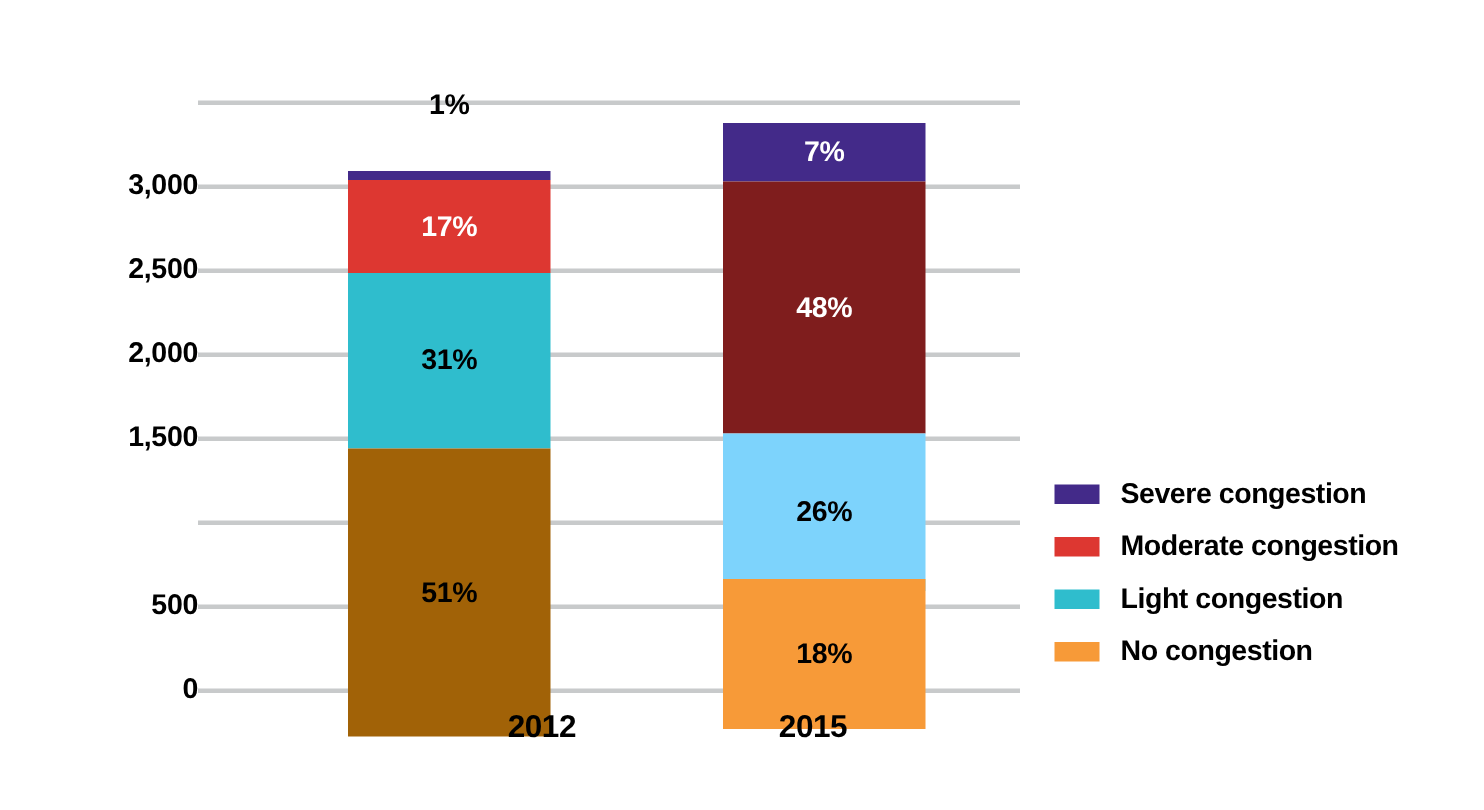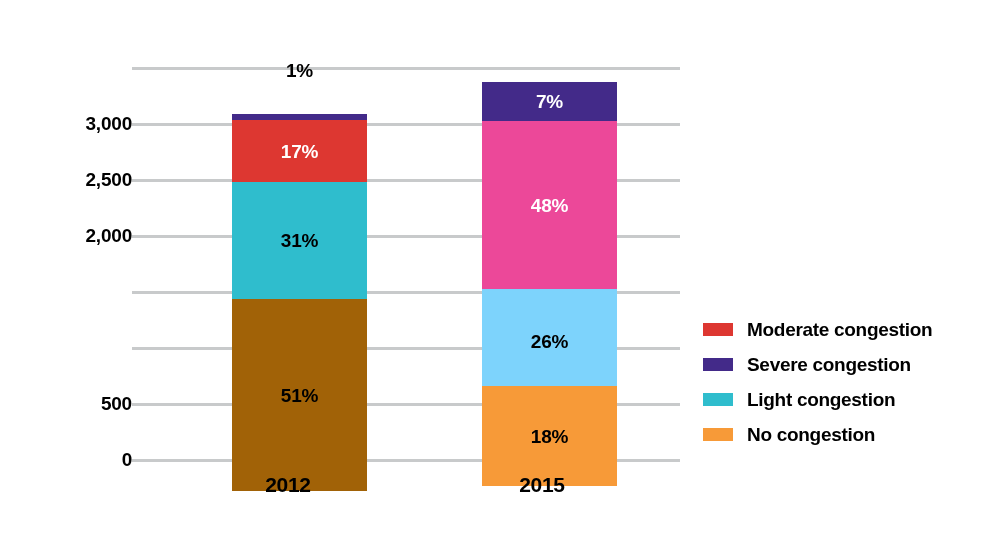--- a/index.html
+++ b/index.html
@@ -140,20 +140,21 @@
 </style>
 </head>
 <body>
 
 <div id="chart-root">
 
   <div class="ytick-wrap">
     <div class="ytick-label" style="top:114px;">3,000</div>
     <div class="ytick-label" style="top:170px;">2,500</div>
     <div class="ytick-label" style="top:226px;">2,000</div>
+    <div class="ytick-label" style="top:282px;">1,500</div>
     <div class="ytick-label" style="top:394px;">500</div>
     <div class="ytick-label" style="top:450px;">0</div>
   </div>
 
   <div class="plot-area">
     <div class="gridline" style="top:7px;"></div>
     <div class="gridline" style="top:63px;"></div>
     <div class="gridline" style="top:119px;"></div>
     <div class="gridline" style="top:175px;"></div>
     <div class="gridline" style="top:231px;"></div>
@@ -179,47 +180,47 @@
     </div>
 
     <div class="outside-label" style="left:100px; top:1px;">1%</div>
 
     <div class="bar" style="left:350px; top:22px; height:377px;">
 
       <div class="seg" style="top:0px; height:39px; background:#432A89;">
         <span class="seg-label light">7%</span>
       </div>
 
-      <div class="seg" style="top:39px; height:168px; background:#ec4899;">
+      <div class="seg" style="top:39px; height:168px; background:#7f1d1d;">
         <span class="seg-label light">48%</span>
       </div>
 
       <div class="seg" style="top:207px; height:105px; background:#7dd3fc;">
         <span class="seg-label dark">26%</span>
       </div>
 
       <div class="seg" style="top:304px; height:100px; background:#F79A38;">
         <span class="seg-label dark">18%</span>
       </div>
     </div>
   </div>
 
-  <div class="xtick-label" style="left:208px; top:474px;">2012</div>
+  <div class="xtick-label" style="left:224px; top:474px;text-align:right;">2012</div>
   <div class="xtick-label" style="left:462px; top:474px;">2015</div>
 
   <div class="legend">
+    <div class="legend-item">
+      <span class="legend-swatch" style="background:#432A89;"></span>
+      <span class="legend-text">Severe congestion</span>
+    </div>
     <div class="legend-item">
       <span class="legend-swatch" style="background:#DD3731;"></span>
       <span class="legend-text">Moderate congestion</span>
     </div>
     <div class="legend-item">
-      <span class="legend-swatch" style="background:#432A89;"></span>
-      <span class="legend-text">Severe congestion</span>
-    </div>
-    <div class="legend-item">
       <span class="legend-swatch" style="background:#2FBDCD;"></span>
       <span class="legend-text">Light congestion</span>
     </div>
     <div class="legend-item">
       <span class="legend-swatch" style="background:#F79A38;"></span>
       <span class="legend-text">No congestion</span>
     </div>
   </div>
 
 </div>

